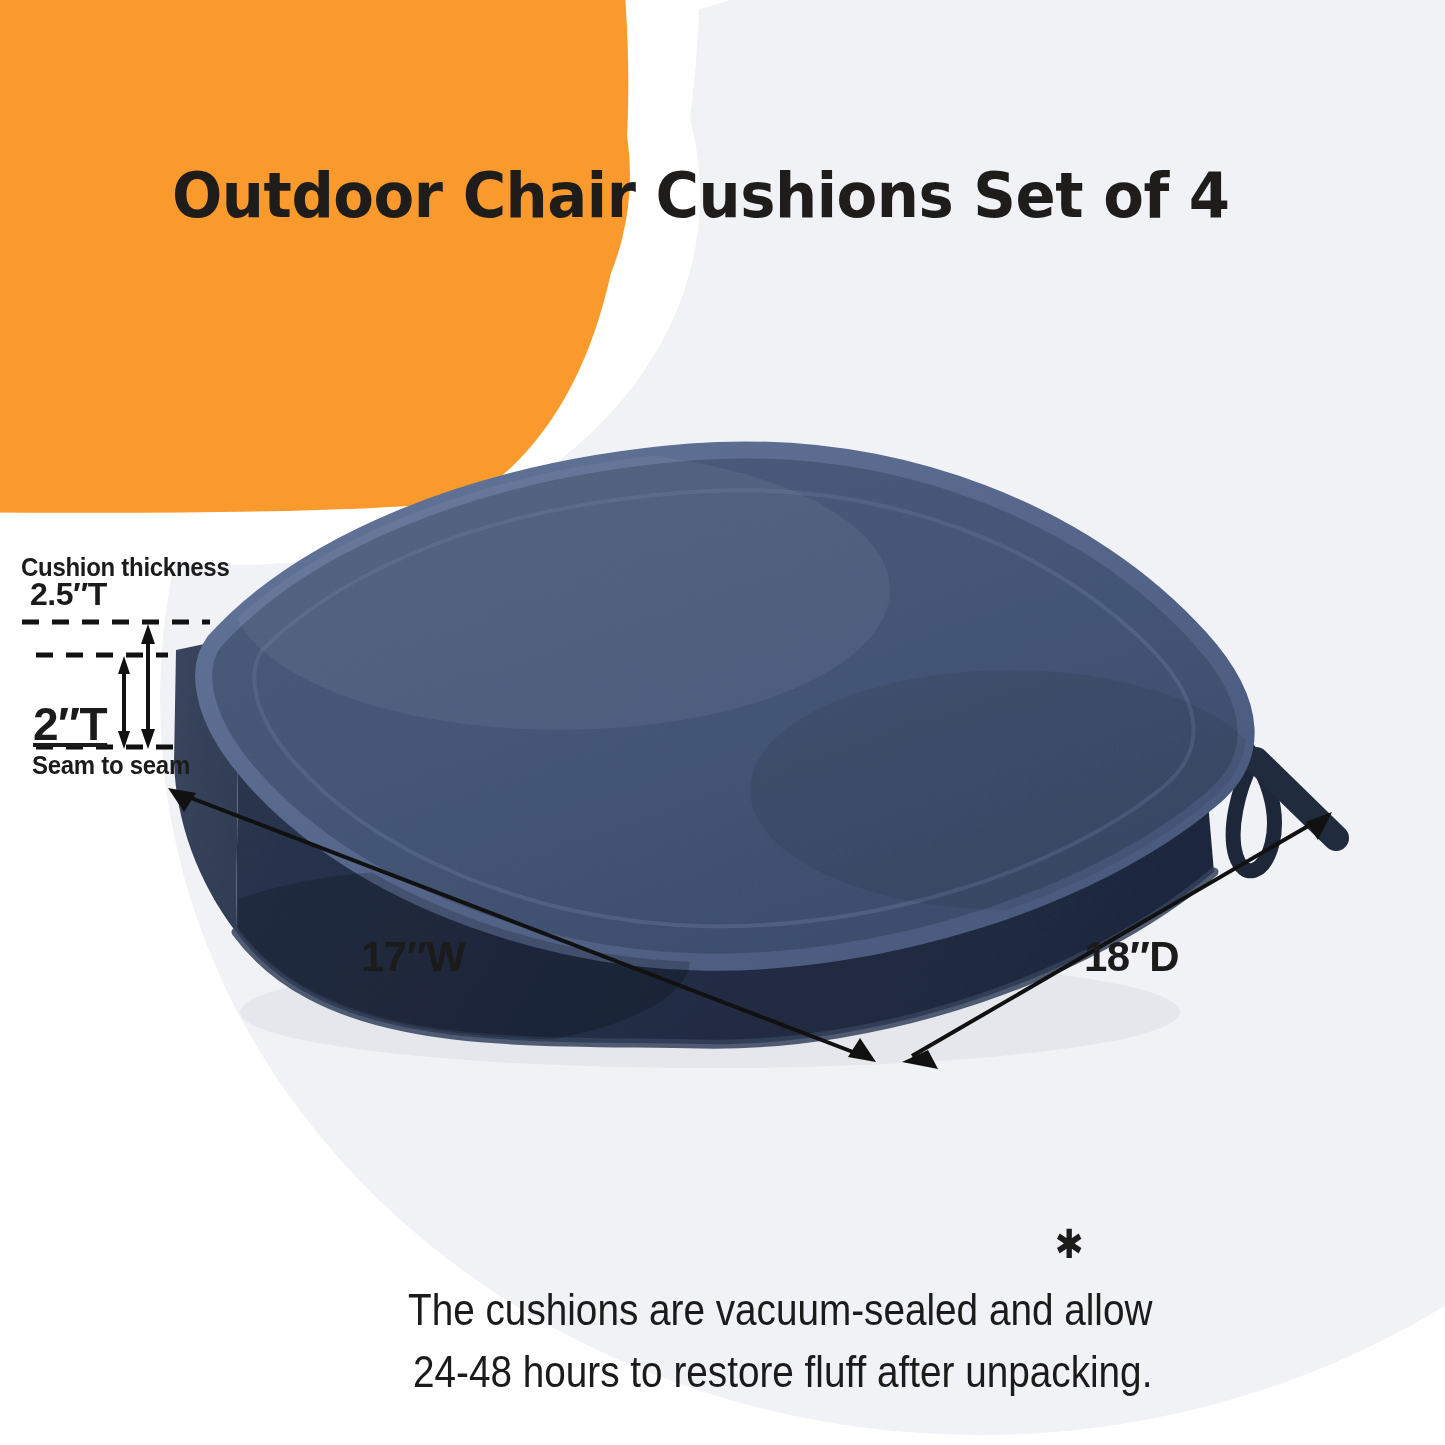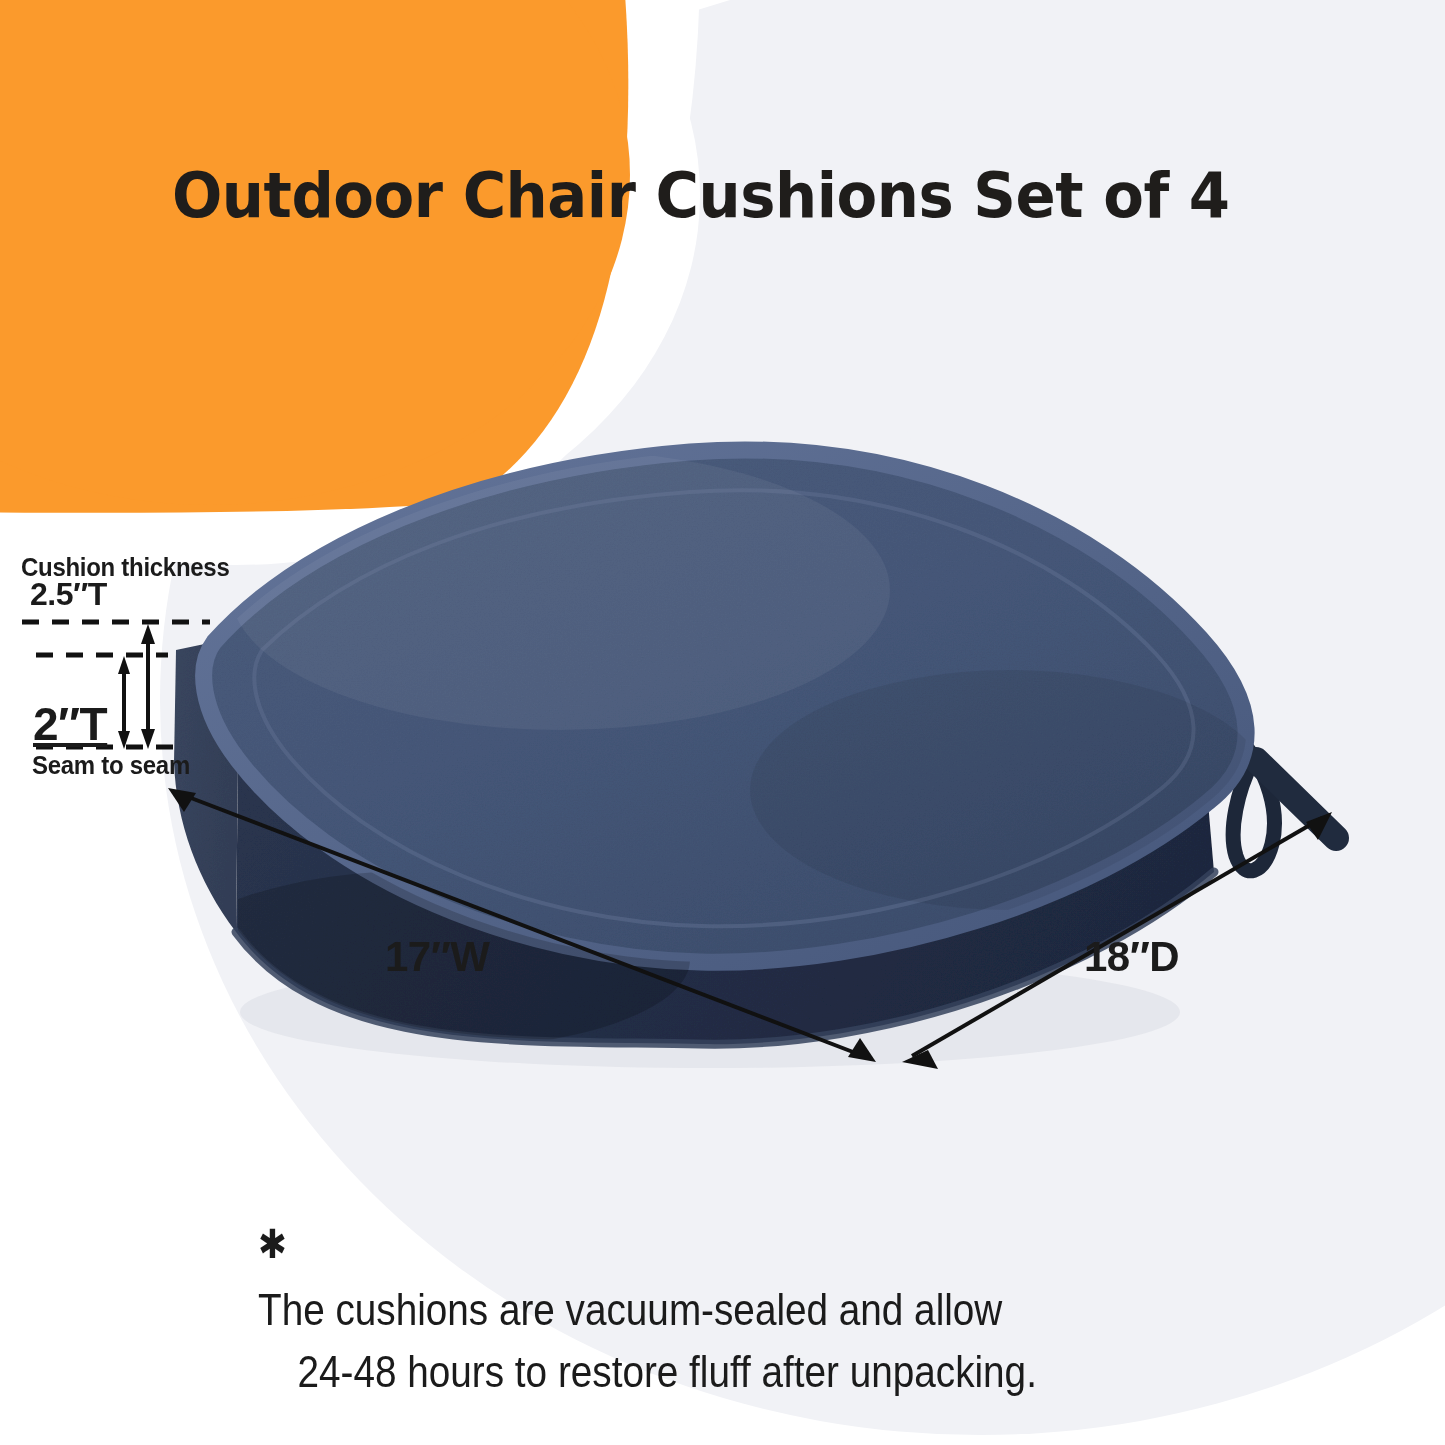--- a/index.html
+++ b/index.html
@@ -8,20 +8,21 @@
     padding: 0;
     background: #ffffff;
   }
   #stage {
     position: relative;
     width: 1445px;
     height: 1445px;
     overflow: hidden;
     background: #ffffff;
     font-family: "Liberation Sans", "DejaVu Sans", sans-serif;
+    text-align: right;
   }
   #bg-svg, #art-svg {
     position: absolute;
     left: 0;
     top: 0;
     width: 1445px;
     height: 1445px;
   }
   #bg-svg { z-index: 1; }
   #art-svg { z-index: 2; }
@@ -78,21 +79,20 @@
     letter-spacing: -0.3px;
     transform: scaleX(0.96);
     transform-origin: left top;
   }
   #label-width {
     left: 361px;
     top: 935px;
     font-size: 42px;
     font-weight: 700;
     letter-spacing: -0.5px;
-    margin-left: 24px;
   }
   #label-depth {
     left: 1084px;
     top: 935px;
     font-size: 42px;
     font-weight: 700;
     letter-spacing: -0.5px;
   }
 
   #note-block {

